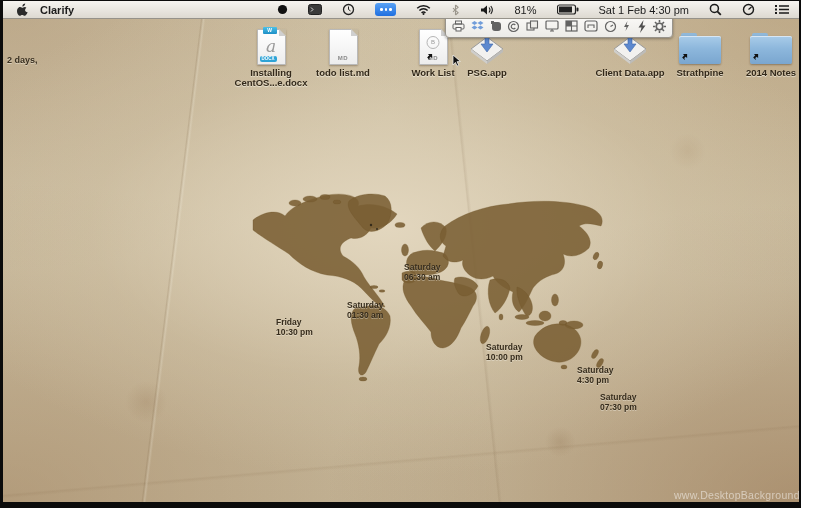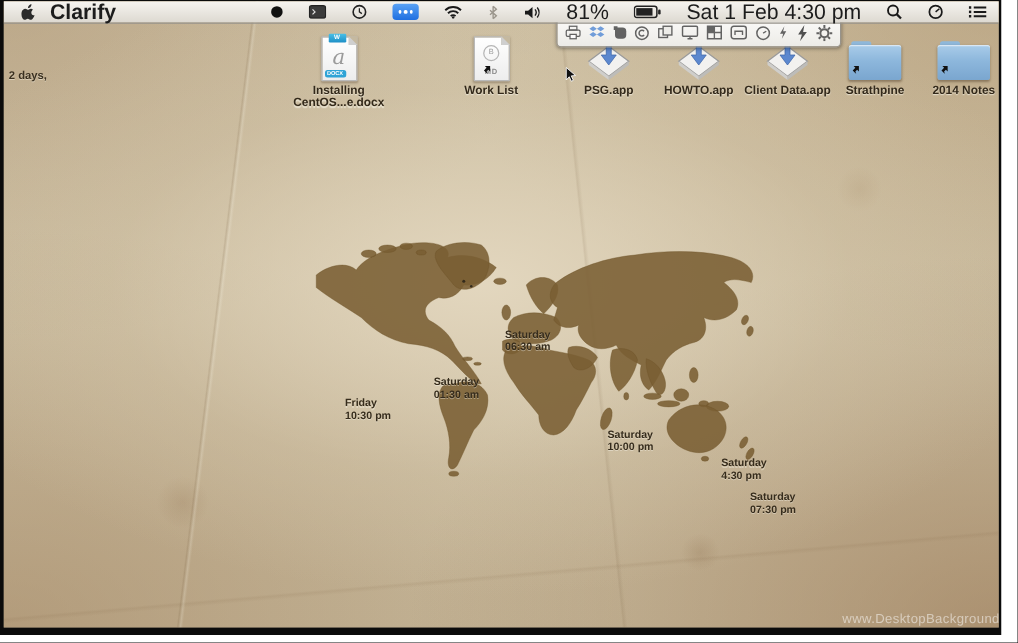--- a/index.html
+++ b/index.html
@@ -19,21 +19,21 @@
       radial-gradient(ellipse at 0% 0%, rgba(160,130,95,.4), transparent 38%),
       linear-gradient(#cfc2a6,#c7b99c);}
   .creases{position:absolute;inset:0;pointer-events:none;
     background:
       linear-gradient(97deg, transparent 49.7%, rgba(110,85,55,.16) 50%, rgba(255,255,245,.18) 50.5%, transparent 51%) 0 0/340px 100% no-repeat,
       linear-gradient(84deg, transparent 49.7%, rgba(110,85,55,.12) 50%, transparent 50.6%) 260px 0/420px 100% no-repeat,
       linear-gradient(175deg, transparent 49.5%, rgba(120,92,60,.10) 50%, transparent 50.8%) 0 310px/100% 300px no-repeat;}
   
   .menubar{position:absolute;left:0;top:0;right:0;height:17px;z-index:30;
     background:linear-gradient(#f6f4f0,#ddd9d1);border-bottom:1px solid #96928a;
-    display:flex;align-items:center;font-size:17px;color:#1c1c1c;text-align:center;}
+    display:flex;align-items:center;font-size:11px;color:#1c1c1c;text-align:center;}
   .mb-left{display:flex;align-items:center;gap:12px;padding-left:14px;}
   .mb-right{margin-left:auto;display:flex;align-items:center;gap:20px;padding-right:9px;}
   .mb-app{font-weight:bold;}
   .mb-txt{white-space:nowrap;}
   .mb-ic{display:inline-flex;align-items:center;}
   .bluebtn{width:21px;height:13px;border-radius:3px;background:linear-gradient(#59a2f5,#1f6fe0);
     display:flex;align-items:center;justify-content:center;gap:2px;}
   .bluebtn i{width:2.5px;height:2.5px;border-radius:50%;background:#fff;}
   
   .subbar{position:absolute;left:442px;top:13px;width:226px;height:22px;z-index:25;
@@ -250,22 +250,31 @@
           <div class="page docx">
       <div class="fold"></div>
       <div class="band">W</div>
       <div class="letterA">a</div>
       <div class="badge">DOCX</div>
     </div>
         </div>
     <div class="lbl">Installing CentOS...e.docx</div>
   </div>
 
-
-  <div class="dicon" style="left:352px">
+  <div class="dicon" style="left:302px">
+    <div class="art">
+          <div class="page">
+      <div class="fold"></div>
+            <div class="md">MD</div>
+    </div>
+        </div>
+    <div class="lbl">todo list.md</div>
+  </div>
+
+  <div class="dicon" style="left:392px">
     <div class="art">
           <div class="page">
       <div class="fold"></div>
       <div class="bcirc">B</div>
       <div class="md">MD</div>
       <span class="alias"><svg width="8" height="8">
                 <path d="M1 7L1 3 4 3 4 1 7 4 4 7 4 5 2 5z" fill="#111" transform="rotate(-45 4 4)"></path>
               </svg></span>
     </div>
         </div>
@@ -277,31 +286,20 @@
           <svg width="38" height="34">
       <path d="M19 6L35 18 19 30 3 18z" fill="#f2f1ef" stroke="#9a9a9a"></path>
       <path d="M3 18l16 12v3L3 21z" fill="#cfcecb"></path>
             <path d="M35 18L19 30v3l16-12z" fill="#bdbcb9"></path>
       <path d="M17 4v9h-4l6 8 6-8h-4V4z" fill="#5c88cf" stroke="#3d66a8" stroke-width="0.6"></path>
     </svg>
         </div>
     <div class="lbl">PSG.app</div>
   </div>
 
-  <div class="dicon" style="left:518px">
-    <div class="art">
-          <svg width="38" height="34">
-      <path d="M19 6L35 18 19 30 3 18z" fill="#f2f1ef" stroke="#9a9a9a"></path>
-      <path d="M3 18l16 12v3L3 21z" fill="#cfcecb"></path>
-            <path d="M35 18L19 30v3l16-12z" fill="#bdbcb9"></path>
-      <path d="M17 4v9h-4l6 8 6-8h-4V4z" fill="#5c88cf" stroke="#3d66a8" stroke-width="0.6"></path>
-    </svg>
-        </div>
-    <div class="lbl">HOWTO.app</div>
-  </div>
 
   <div class="dicon" style="left:659px">
     <div class="art">
           <div class="folderwrap">
       <div class="ftab"></div>
             <div class="fbody"></div>
       <span class="alias" style="left:2px;bottom:1px"><svg width="8" height="8">
                 <path d="M1 7L1 3 4 3 4 1 7 4 4 7 4 5 2 5z" fill="#111" transform="rotate(-45 4 4)"></path>
               </svg></span>
     </div>

